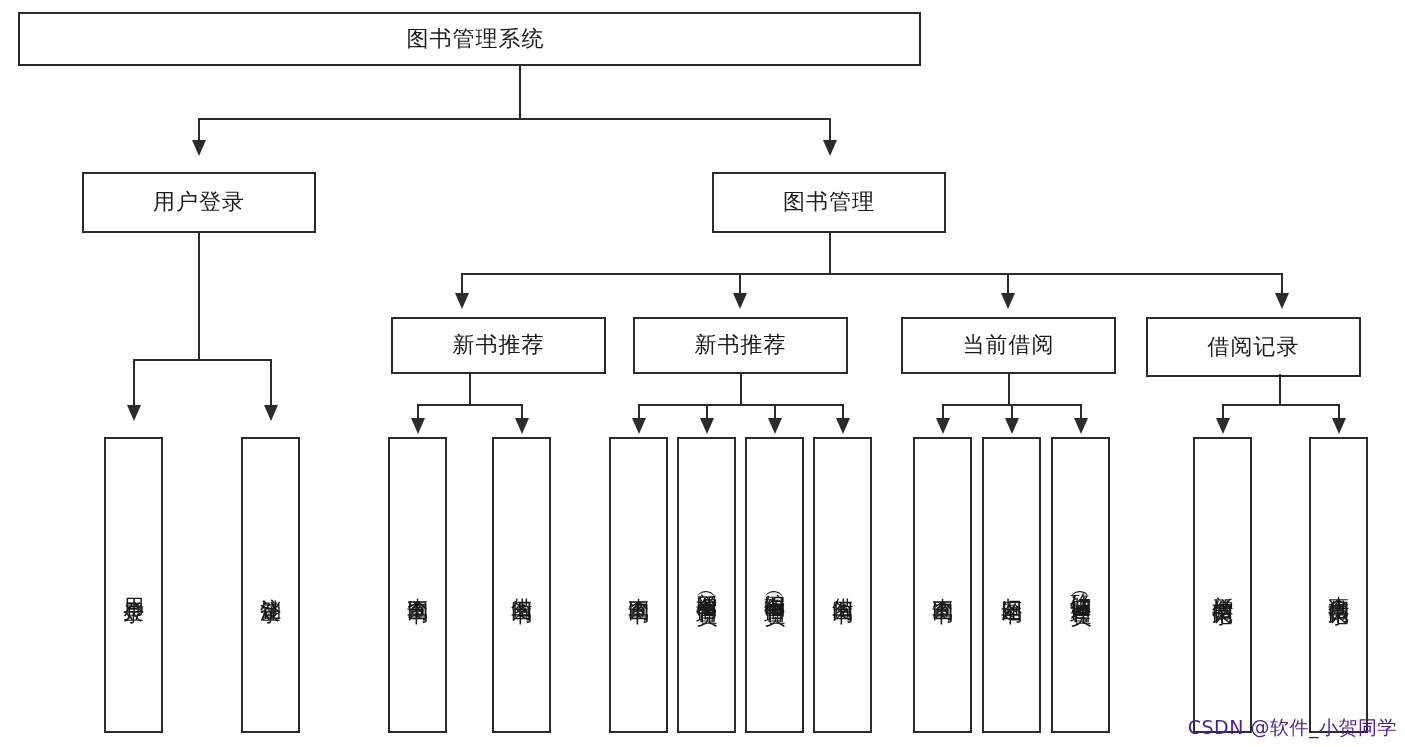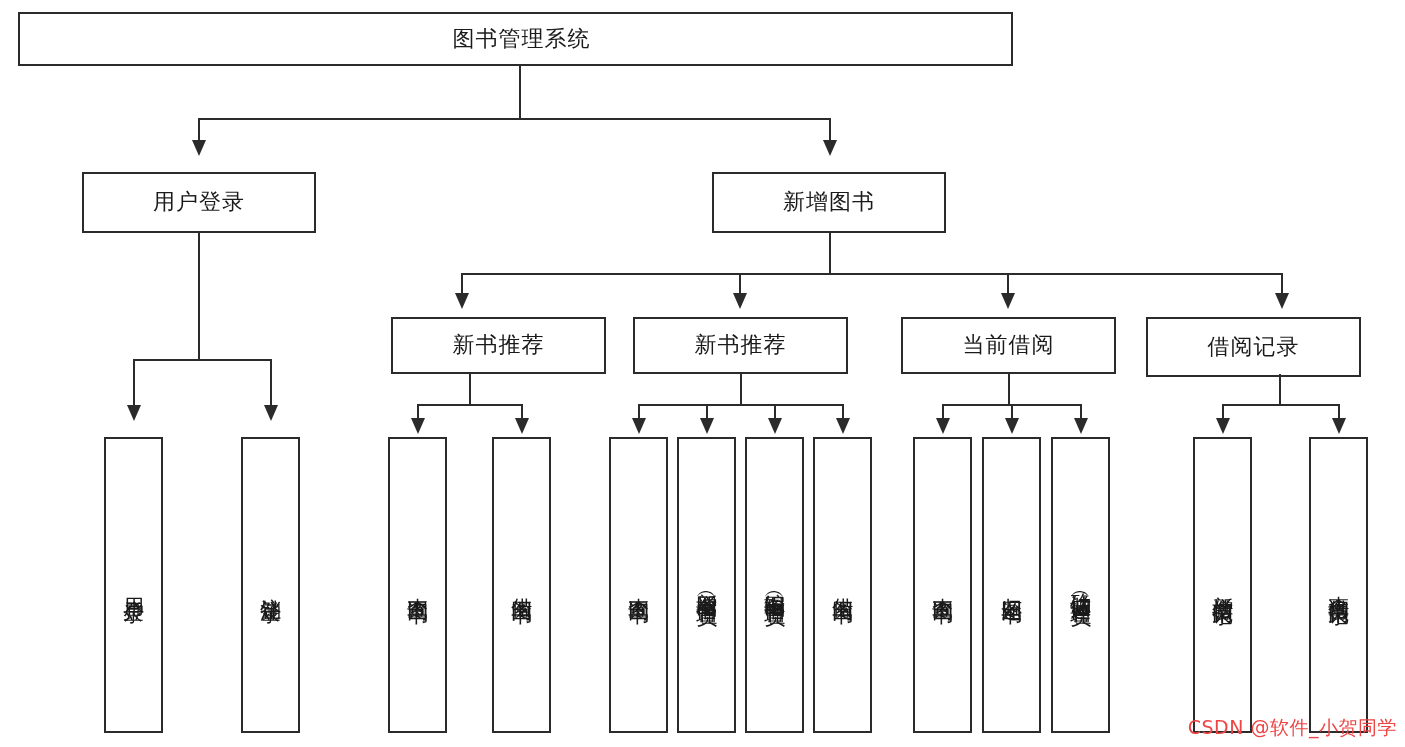--- a/index.html
+++ b/index.html
@@ -62,50 +62,50 @@
     border-left: 7px solid transparent;
     border-right: 7px solid transparent;
     border-top: 16px solid #2b2b2b;
   }
   
   #watermark {
     position: absolute;
     right: 8px;
     bottom: 6px;
     font-size: 19px;
-    color: #ef4444;
+    color: #4c1d95;
     letter-spacing: 0.5px;
     white-space: nowrap;
     pointer-events: none;
   }
 </style>
 </head>
 <body>
 
 <div id="canvas">
 
-  <div class="node horiz" style="left:18px; top:12px; width:995px; height:54px;padding-left:12px;">
+  <div class="node horiz" style="left:18px; top:12px; width:903px; height:54px;padding-left:12px;">
     <span>图书管理系统</span>
   </div>
 
   <div class="edge v" style="left:519px; top:66px; height:54px;"></div>
 
   <div class="edge h" style="left:198px; top:118px; width:633px;"></div>
 
   <div class="edge v" style="left:198px; top:118px; height:24px;"></div>
   <div class="arrow" style="left:192px; top:140px;"></div>
   <div class="edge v" style="left:829px; top:118px; height:24px;"></div>
   <div class="arrow" style="left:823px; top:140px;"></div>
 
   <div class="node horiz" style="left:82px; top:172px; width:234px; height:61px;">
     <span>用户登录</span>
   </div>
 
   <div class="node horiz" style="left:712px; top:172px; width:234px; height:61px;">
-    <span>新增图书</span>
+    <span>图书管理</span>
   </div>
 
   <div class="edge v" style="left:198px; top:233px; height:128px;"></div>
   <div class="edge h" style="left:133px; top:359px; width:137px;"></div>
   <div class="edge v" style="left:133px; top:359px; height:48px;"></div>
   <div class="arrow" style="left:127px; top:405px;"></div>
   <div class="edge v" style="left:270px; top:359px; height:48px;"></div>
   <div class="arrow" style="left:264px; top:405px;"></div>
 
   <div class="edge v" style="left:829px; top:233px; height:42px;"></div>

